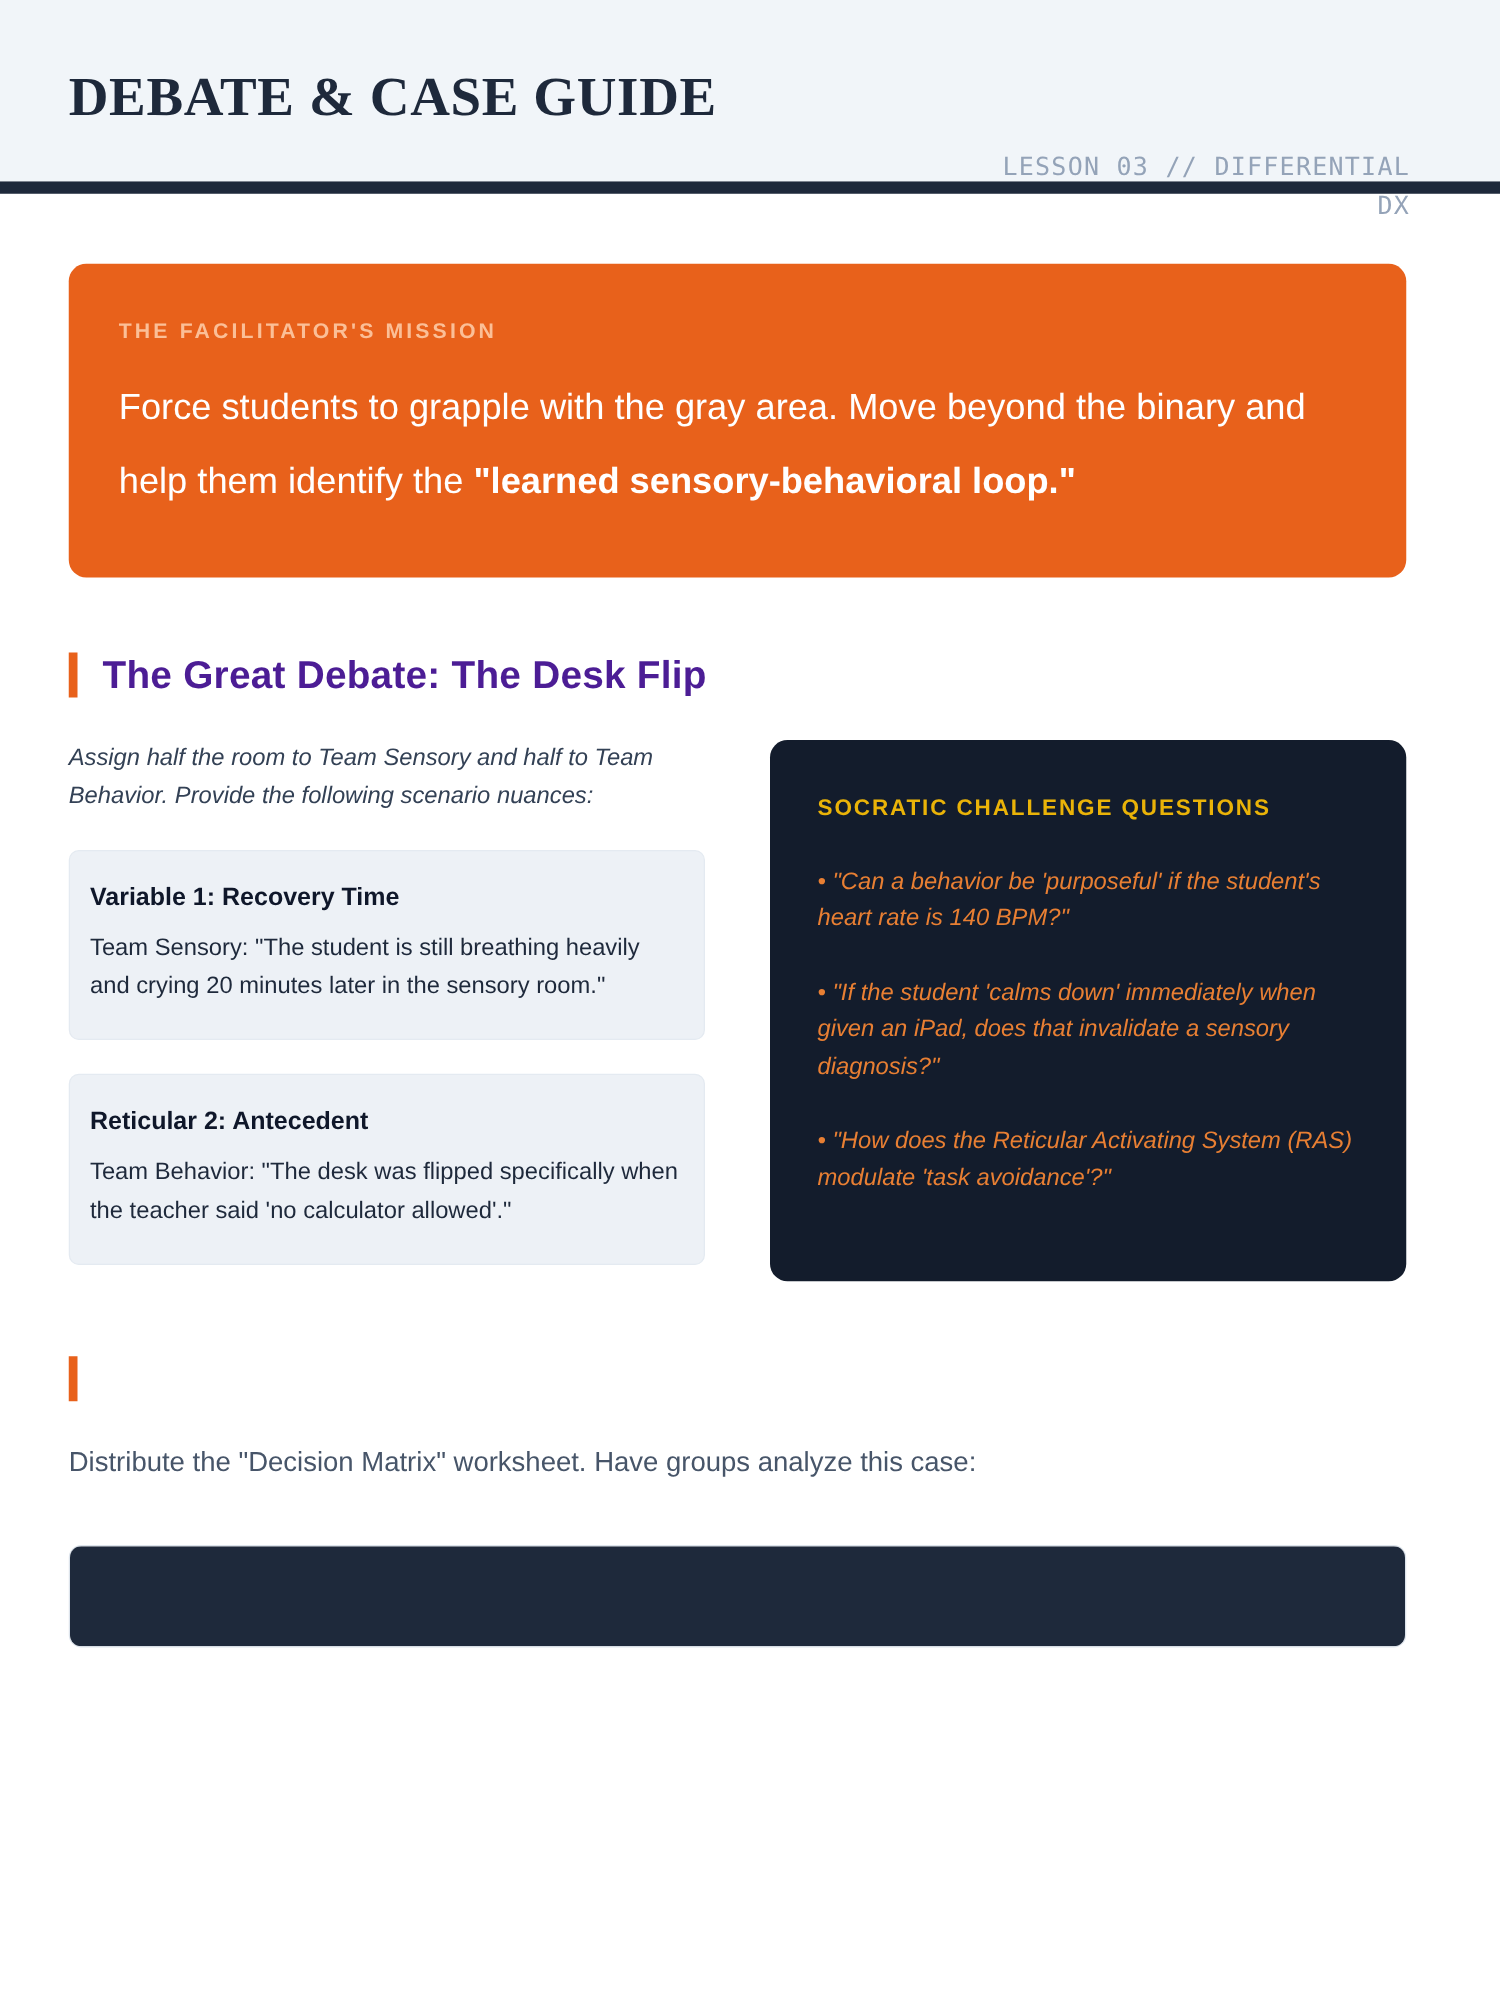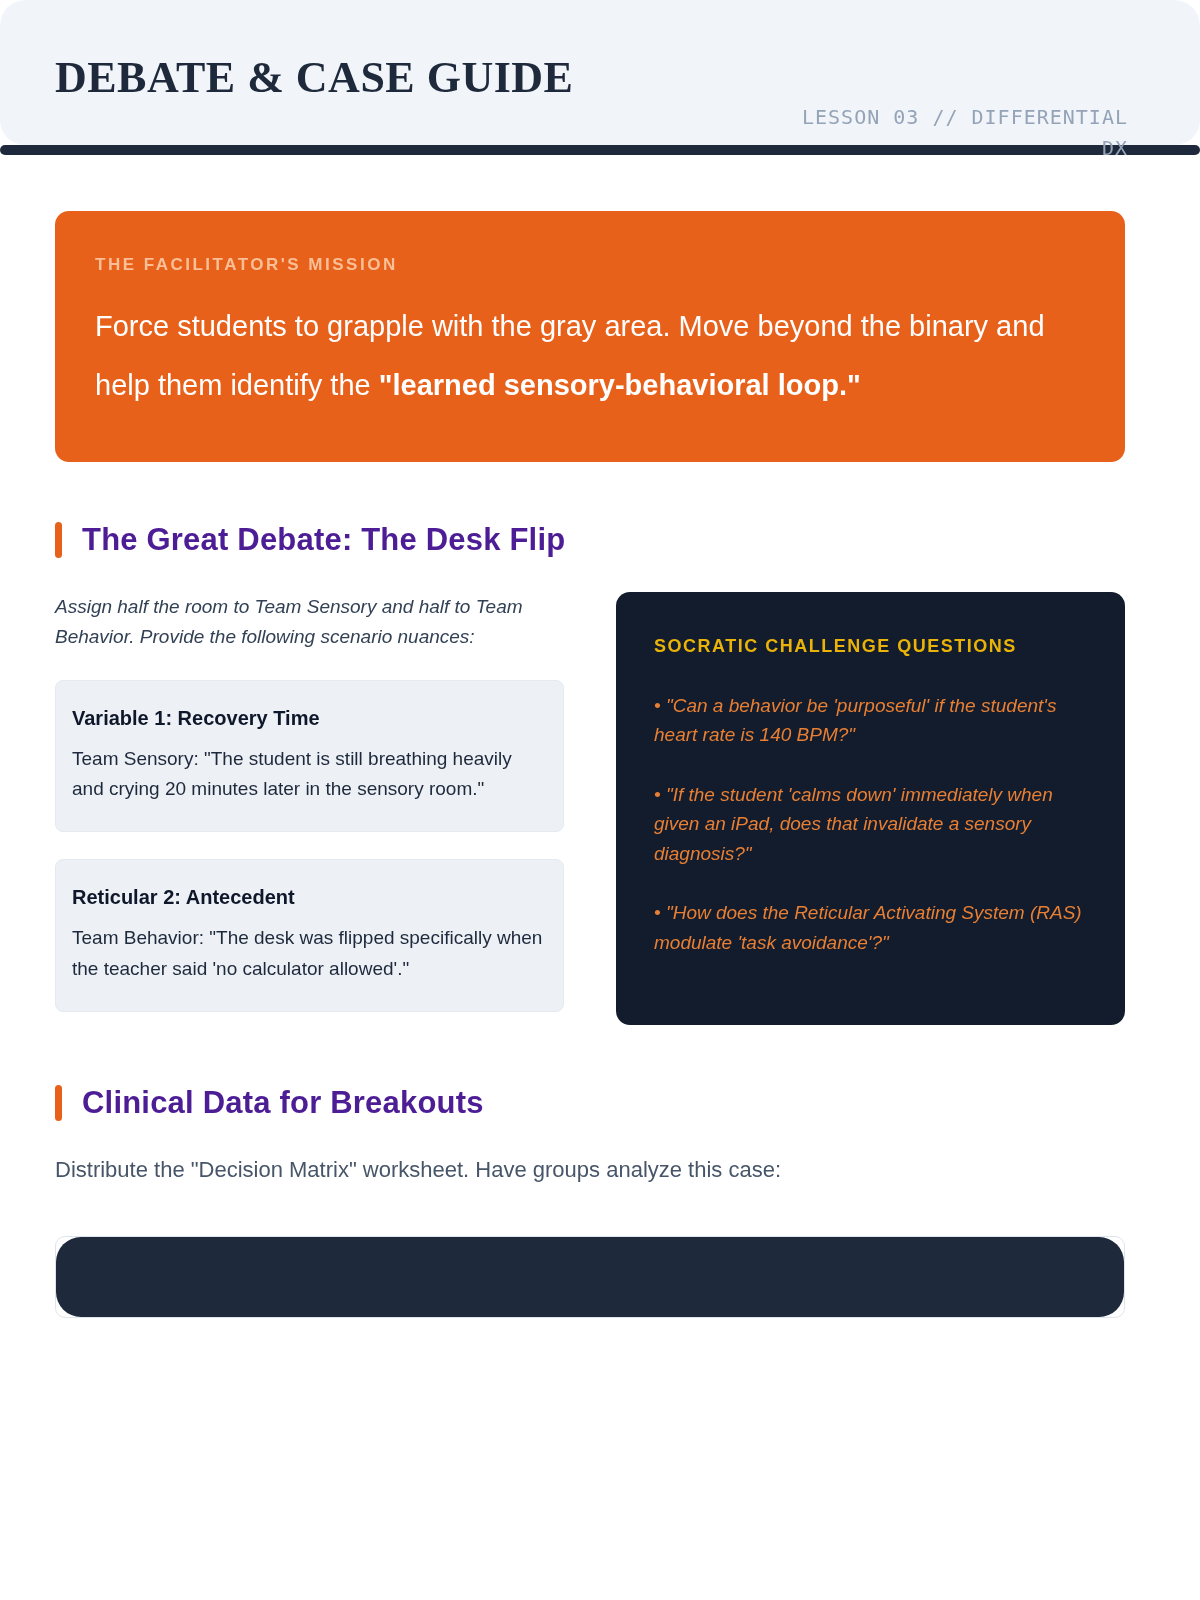--- a/index.html
+++ b/index.html
@@ -1,15 +1,15 @@
 <!DOCTYPE html>
 <html><head>
 <meta charset="utf-8">
 <style>
-  * { margin: 0; padding: 0; box-sizing: border-box; border-radius: 25px; }
+  * { margin: 0; padding: 0; box-sizing: border-box; }
   html, body {
     width: 1200px;
     height: 1600px;
     overflow: hidden;
     background: #ffffff;
     font-family: "Liberation Sans", sans-serif;
     color: #1e293b;
   }
 
   
@@ -29,21 +29,21 @@
     margin-top: 20px;
     max-width: 700px;
     font-size: 27px;
     font-weight: 800;
     letter-spacing: 2px;
     line-height: 1.6;
     color: #e8611b;
   }
   .lesson-tag {
     position: absolute;
-    top: 102px;
+    top: 118px;
     right: 72px;
     width: 345px;
     text-align: right;
     font-family: "DejaVu Sans Mono", "Liberation Mono", monospace;
     font-size: 20px;
     letter-spacing: 1px;
     line-height: 1.55;
     color: #94a3b8;
   }
   .header-divider {
@@ -222,21 +222,20 @@
       <ul class="socratic-list">
         <li>"Can a behavior be 'purposeful' if the student's heart rate is 140 BPM?"</li>
         <li>"If the student 'calms down' immediately when given an iPad, does that invalidate a sensory diagnosis?"</li>
         <li>"How does the Reticular Activating System (RAS) modulate 'task avoidance'?"</li>
       </ul>
     </aside>
   </div>
 
   <div class="section-heading">
     <span class="section-bar"></span>
-    <h2>Clinical Data for Breakouts</h2>
   </div>
 
   <p class="clinical-intro">Distribute the "Decision Matrix" worksheet. Have groups analyze this case:</p>
 
   <section class="subject-card">
     <div class="subject-table-header"></div>
   </section>
 
 </main>
 

